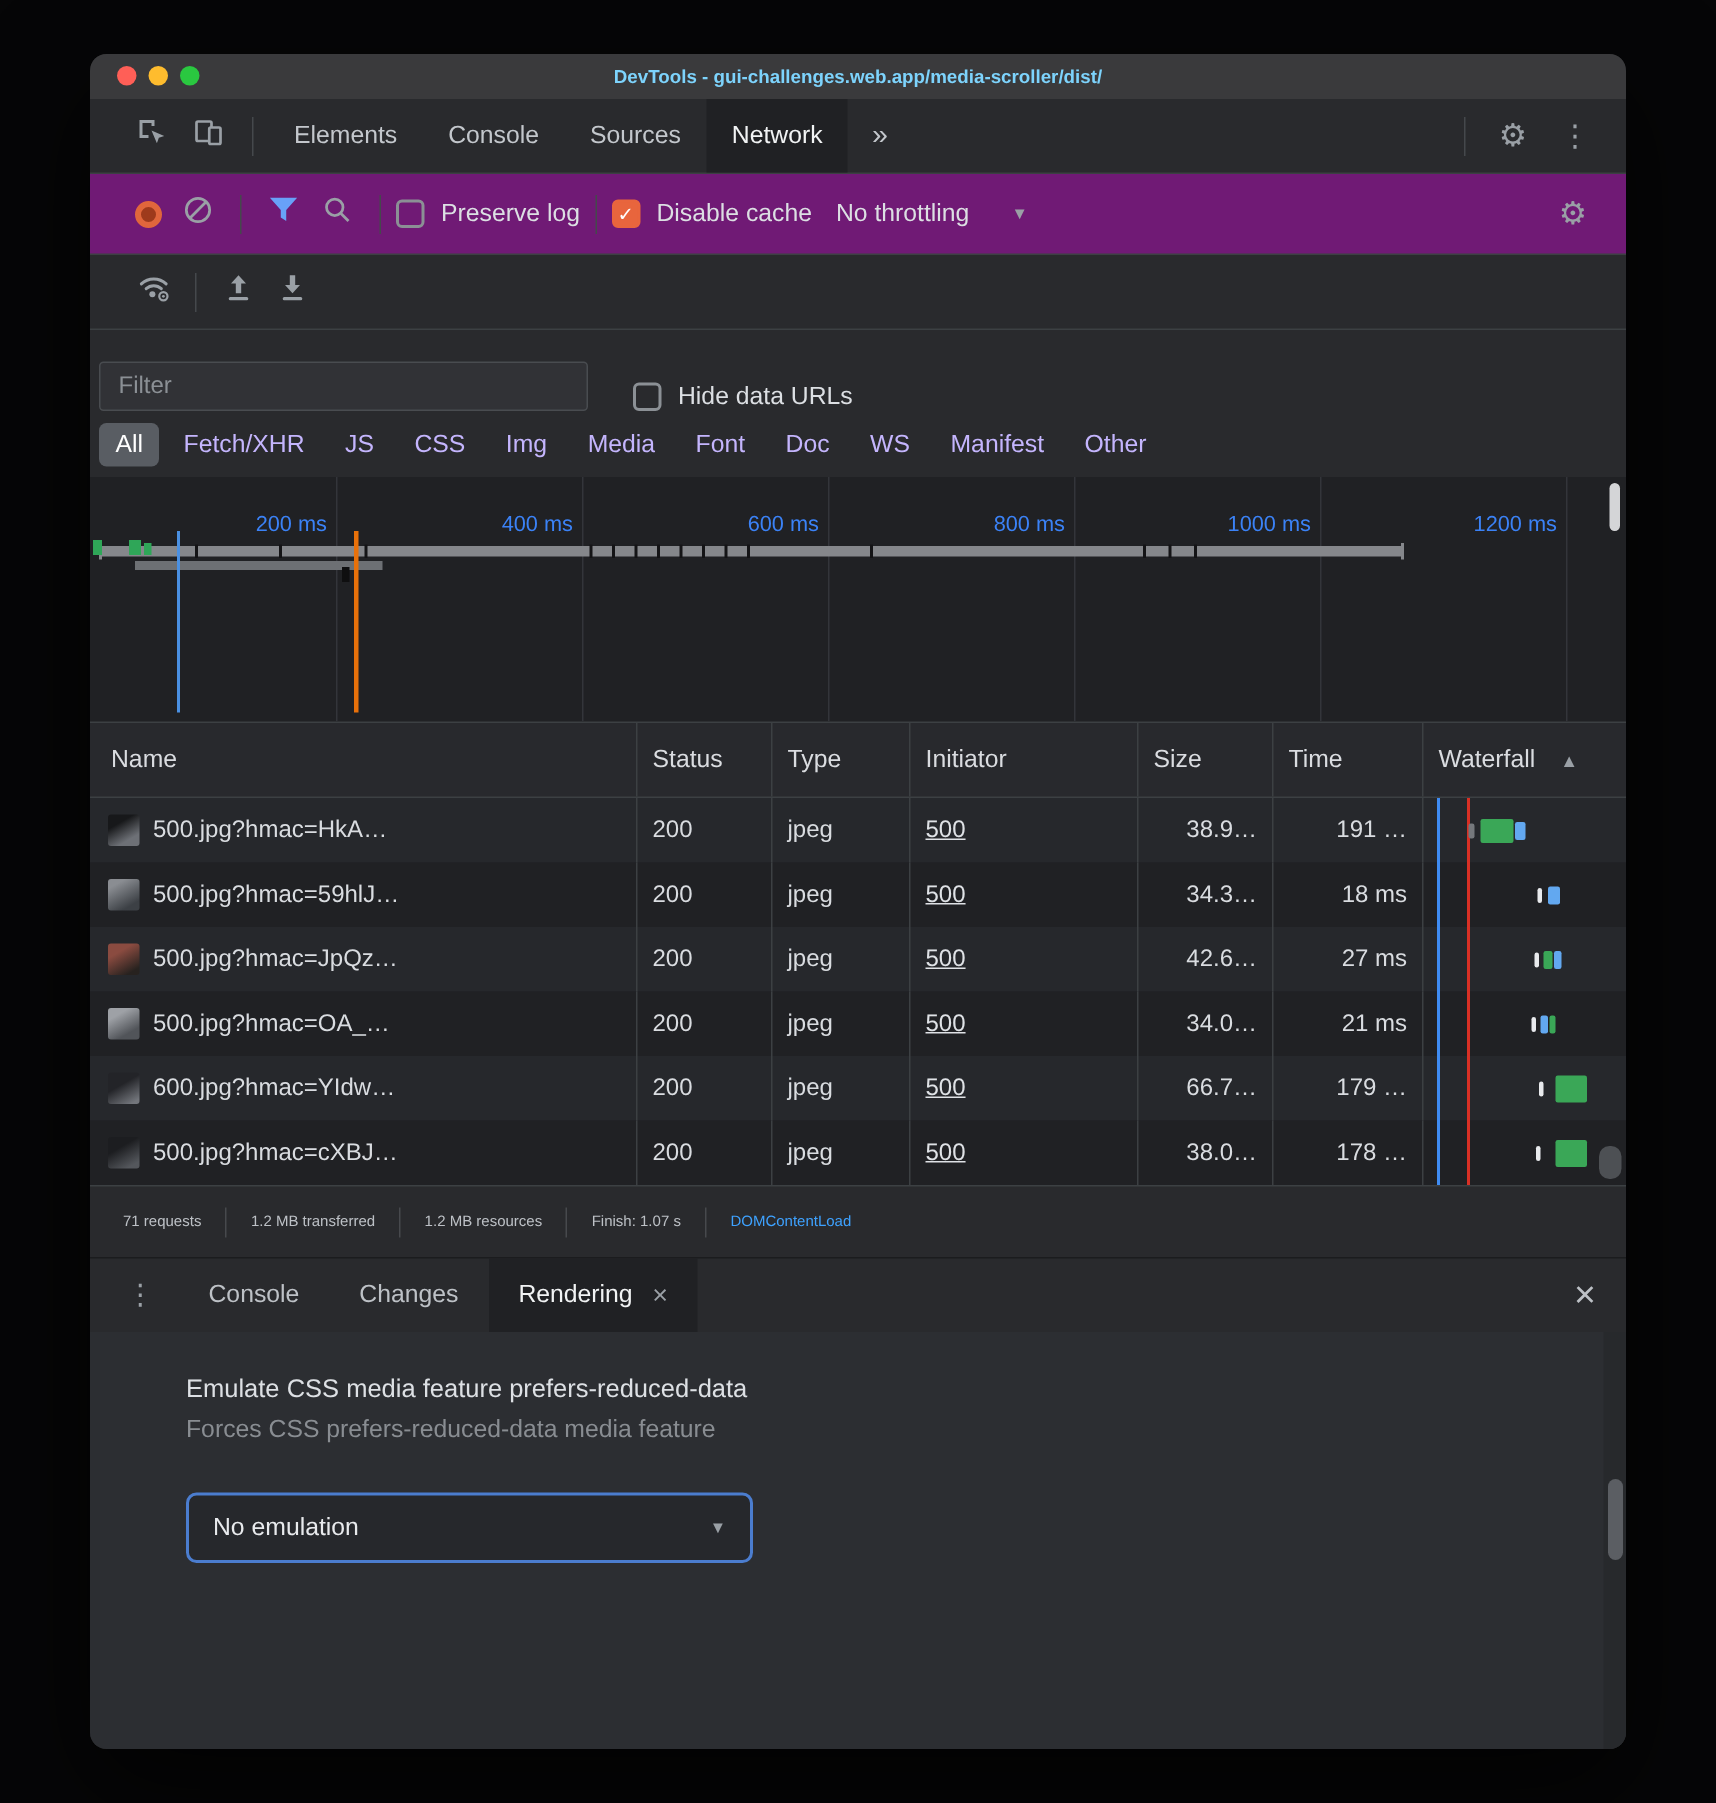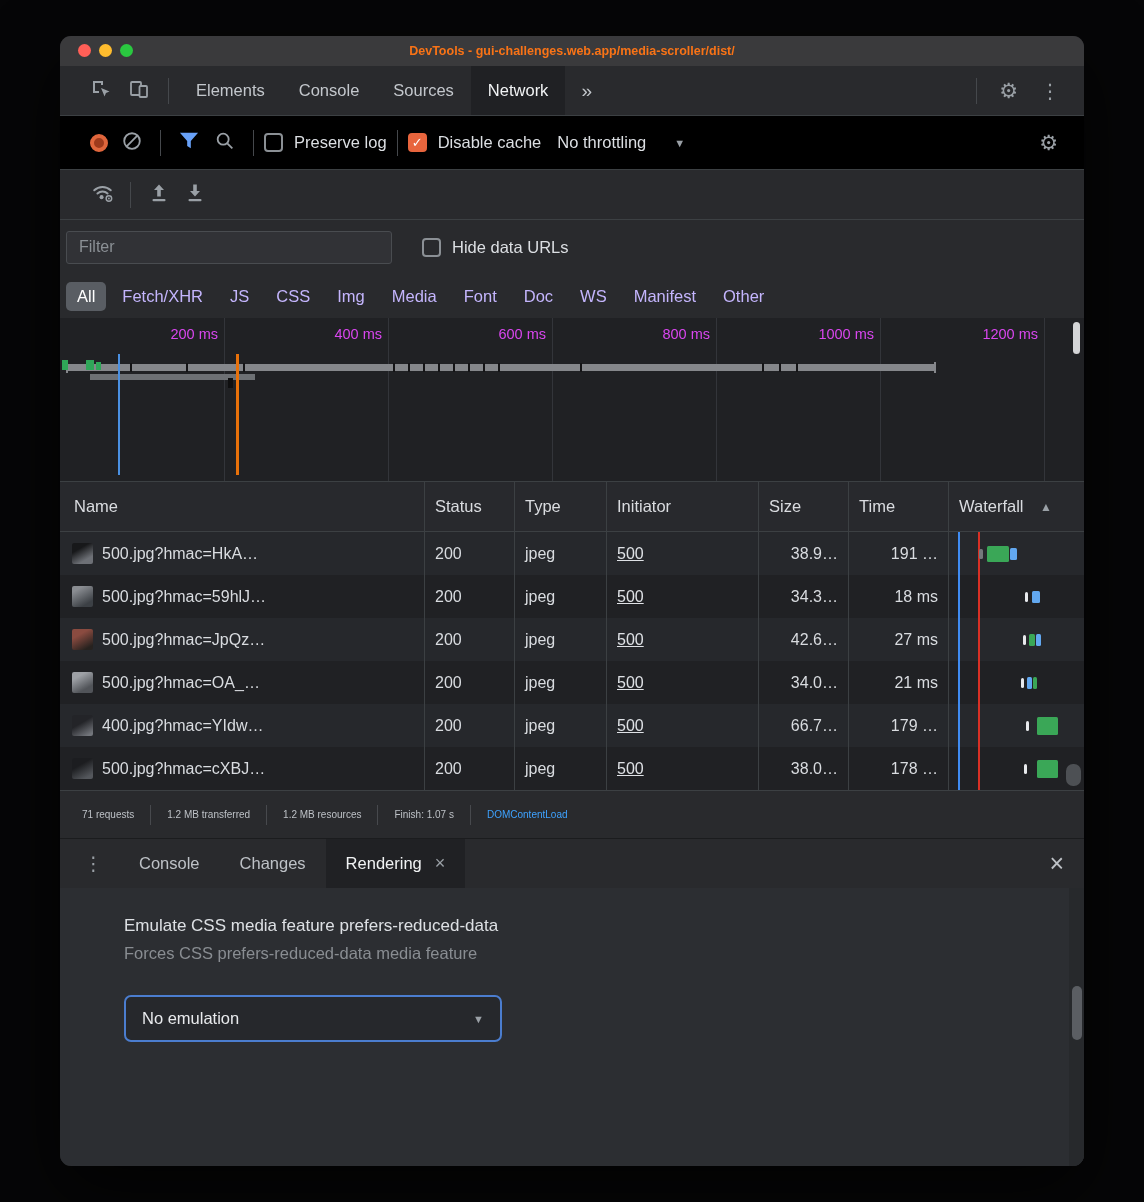--- a/index.html
+++ b/index.html
@@ -12,56 +12,56 @@
     position:relative; width:1024px; height:1130px; margin:36px auto 0;
     background:#202124; border-radius:11px; overflow:hidden;
     box-shadow:0 25px 70px rgba(0,0,0,.7);
     display:flex; flex-direction:column;
   }
   
   .titlebar { flex:0 0 30px; background:#3a3a3c; display:flex; align-items:center; position:relative; }
   .traffic { position:absolute; left:18px; top:8px; display:flex; gap:8px; }
   .tl { width:13px; height:13px; border-radius:50%; }
   .tl.red{background:#ff5f57}.tl.yellow{background:#febc2e}.tl.green{background:#2ac840}
-  .title { width:100%; text-align:center; font-size:12.5px; font-weight:bold; color:#f97316; }
+  .title { width:100%; text-align:center; font-size:12.5px; font-weight:bold; color:#7dd3fc; }
   
   .tabbar { flex:0 0 50px; background:#292a2d; border-bottom:1px solid #3c4043; display:flex; align-items:center; padding:0 14px 0 22px; }
   .icon-btn { width:38px; height:38px; display:flex; align-items:center; justify-content:center; color:#9aa0a6; }
   .vdiv { width:1px; height:26px; background:#45484c; margin:0 10px; flex:0 0 auto; }
   .tab { height:100%; display:flex; align-items:center; padding:0 17px; font-size:16.5px; color:#c3c7cc; }
   .tab.active { background:#202124; color:#f1f3f4; }
   .more-tabs { font-size:19px; color:#c3c7cc; padding:0 16px; }
   .tabbar-right { margin-left:auto; display:flex; align-items:center; gap:4px; }
   .glyph-gear { font-size:21px; color:#9aa0a6; padding:0 8px; }
   .glyph-kebab { font-size:20px; color:#9aa0a6; padding:0 10px; }
   
-  .toolbar { flex:0 0 54px; background:#000000; border-bottom:1px solid #3c4043; display:flex; align-items:center; padding:0 18px 0 24px; }
+  .toolbar { flex:0 0 54px; background:#701a75; border-bottom:1px solid #3c4043; display:flex; align-items:center; padding:0 18px 0 24px; }
   .toolbar2 { flex:0 0 50px; background:#292a2d; border-bottom:1px solid #3c4043; display:flex; align-items:center; padding:0 18px 0 24px; }
   .record-dot { width:18px; height:18px; border-radius:50%; background:#9e3a1c; border:4px solid #e0663c; margin:0 6px; }
   .tool-ic { display:flex; align-items:center; justify-content:center; width:36px; height:36px; }
   .check-ctl { display:flex; align-items:center; gap:11px; }
   .checkbox { width:19px; height:19px; border:2px solid #8b9095; border-radius:4px; flex:0 0 auto; }
   .checkbox.checked { background:#e8653d; border-color:#e8653d; display:flex; align-items:center; justify-content:center; color:#fff; font-size:13px; font-weight:bold; }
   .ctl-label { font-size:16.5px; color:#dcdfe3; white-space:nowrap; }
   .throttle { display:flex; align-items:center; gap:28px; margin-left:16px; font-size:16.5px; color:#dcdfe3; }
   .caret { color:#9aa0a6; font-size:11px; }
   
-  .filterrow { flex:0 0 54px; background:#292a2d; display:flex; align-items:center; padding:0 18px 0 6px; }
+  .filterrow { flex:0 0 54px; background:#292a2d; display:flex; align-items:flex-end; padding:0 18px 0 6px; }
   .filter-input { width:326px; height:33px; background:#313236; border:1px solid #494c50; border-radius:3px; color:#e8eaed; font-size:16px; padding:0 12px; outline:none; font-family:inherit; }
   .filter-input::placeholder { color:#8b9095; }
   .filterrow .check-ctl { margin-left:30px; }
   .pillsrow { flex:0 0 44px; background:#292a2d; display:flex; align-items:center; padding:0 6px; }
   .pill { padding:5px 11px; border-radius:5px; color:#c4b5fd; font-size:16.5px; margin-right:5px; white-space:nowrap; }
   .pill.active { background:#595d63; color:#fff; }
   .blockedrow { flex:0 0 40px; background:#292a2d; border-bottom:1px solid #3c4043; display:flex; align-items:center; padding:0 13px; gap:34px; }
   
   .overview { position:relative; flex:0 0 164px; background:#202124; border-bottom:1px solid #3c4043; overflow:hidden; }
   .gridline { position:absolute; top:0; bottom:0; width:1px; background:#33353a; }
   .g1{left:164px}.g2{left:328px}.g3{left:492px}.g4{left:656px}.g5{left:820px}.g6{left:984px}
-  .ov-label { position:absolute; top:8px; width:90px; text-align:right; color:#d946ef; font-size:14.5px; }
+  .ov-label { position:absolute; top:24px; width:90px; text-align:right; color:#3b82f6; font-size:14.5px; }
   .ol1{left:68px}.ol2{left:232px}.ol3{left:396px}.ol4{left:560px}.ol5{left:724px}.ol6{left:888px}
   .ov-track { position:absolute; left:6px; top:46px; width:870px; height:7px; background:#85878b; }
   .ov-cap { position:absolute; top:44px; width:2px; height:11px; background:#85878b; }
   .ov-track2 { position:absolute; left:30px; top:56px; width:165px; height:6px; background:#6d7074; }
   .ov-tick { position:absolute; top:45px; width:2px; height:9px; background:#141416; }
   .ov-green { position:absolute; background:#2fa658; }
   .ov-dark { position:absolute; background:#0f0f10; }
   .ov-marker { position:absolute; top:36px; bottom:6px; width:2px; }
   .ov-marker.dcl { left:58px; background:#4a90e2; }
   .ov-marker.load { left:176px; background:#e8710a; width:3px; }
@@ -402,21 +402,21 @@
         <div class="cell c-time">21 ms</div>
         <div class="cell c-wf">
             <span class="wfbar" style="left: 72px; width: 3px; height: 10px; background: rgb(232, 234, 237);"></span>
             <span class="wfbar" style="left: 78px; width: 5px; height: 12px; background: rgb(98, 168, 240);"></span>
             <span class="wfbar" style="left: 84px; width: 4px; height: 12px; background: rgb(58, 167, 87);"></span>
           </div>
       </div>
       <div class="row">
         <div class="cell c-name">
             <span class="thumb t5"></span>
-            <span>400.jpg?hmac=YIdw…</span>
+            <span>600.jpg?hmac=YIdw…</span>
           </div>
         <div class="cell c-status">200</div>
         <div class="cell c-type">jpeg</div>
         <div class="cell c-init">
             <span class="init-link">500</span>
           </div>
         <div class="cell c-size">66.7…</div>
         <div class="cell c-time">179 …</div>
         <div class="cell c-wf">
             <span class="wfbar" style="left: 77px; width: 3px; height: 10px; background: rgb(232, 234, 237);"></span>

